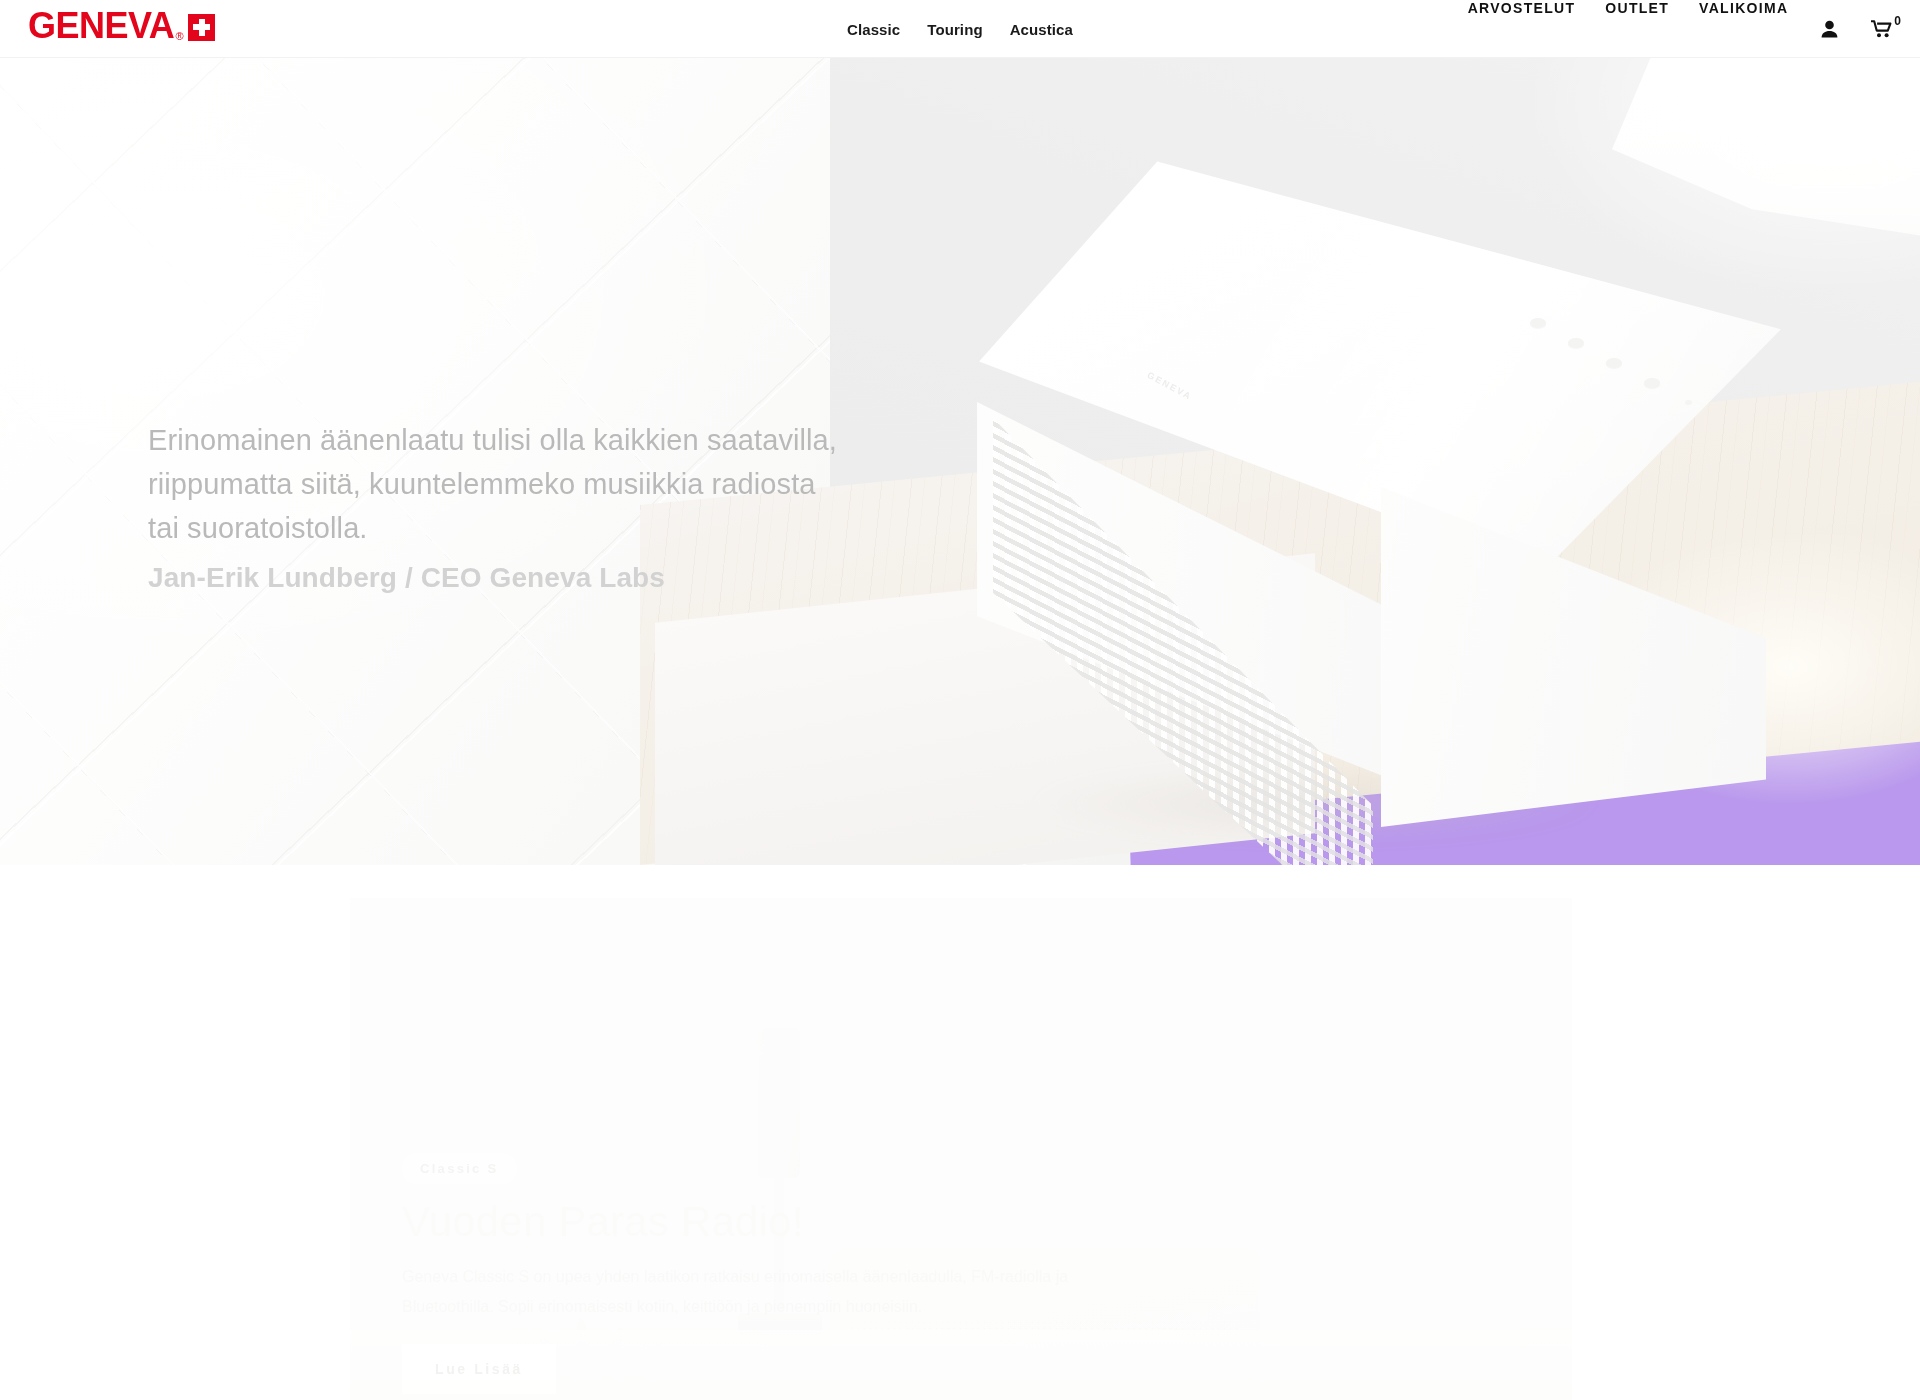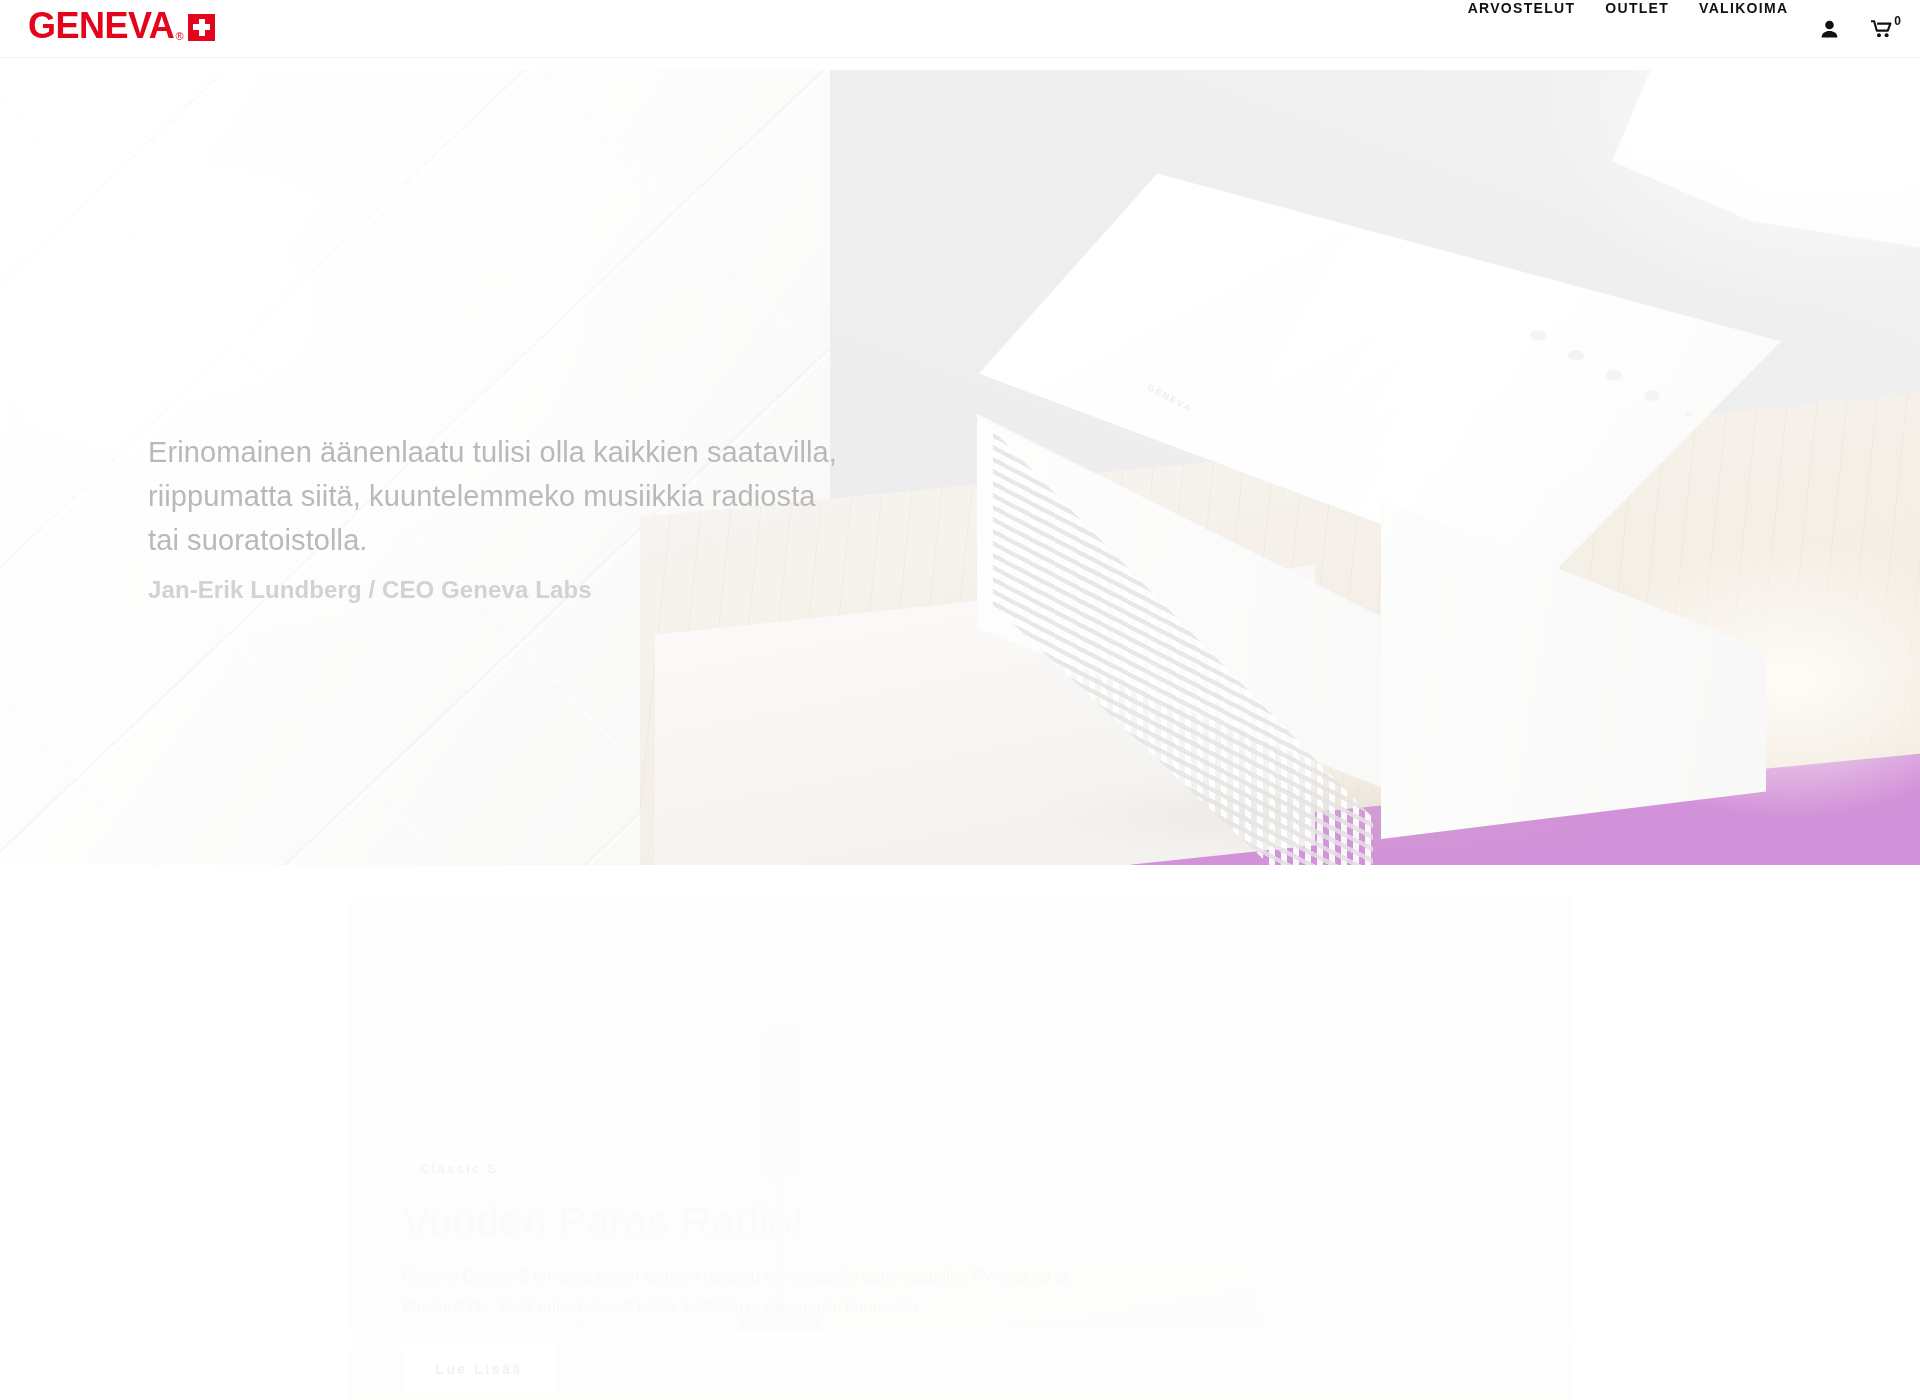--- a/index.html
+++ b/index.html
@@ -70,24 +70,24 @@
     position:relative; cursor:pointer;
   }
   .icon-btn svg{ display:block; }
   .cart-count{
     font-size:12px; font-weight:bold; color:#111;
     position:relative; top:-8px; left:1px;
   }
 
   
   .hero{
-    position:absolute; top:70px; left:0;
+    position:absolute; top:58px; left:0;
     width:1920px; height:807px;
     overflow:hidden;
-    background:#a21caf;
+    background:#6d28d9;
   }
   .hero-photo{ position:absolute; inset:0; }
 
   
   .bed{
     position:absolute; left:-60px; top:-40px; width:1180px; height:900px;
     background:
       linear-gradient(128deg, #ffffff 0%, #fafaf9 40%, #f1f1ef 75%, #e8e8e6 100%);
     transform:rotate(-1.5deg);
   }
@@ -235,21 +235,21 @@
   .hero-copy{
     position:absolute; left:148px; top:360px; width:700px;
     z-index:5;
   }
   .hero-quote{
     font-size:29px; line-height:44px; color:#b9b9b9;
     font-weight:400; letter-spacing:.1px;
   }
   .hero-author{
     margin-top:8px;
-    font-size:24px; line-height:40px; color:#d2d2d2;
+    font-size:28px; line-height:40px; color:#d2d2d2;
     font-weight:bold; letter-spacing:.1px;
   }
 
   
   .section{
     position:absolute; top:865px; left:0;
     width:1920px; height:535px; background:#ffffff;
   }
   .card{
     position:absolute; left:350px; top:33px;
@@ -341,20 +341,25 @@
 <body>
 
 <div class="header">
 
   <div class="logo-wrap">
     <span class="logo-text">GENEVA</span>
     <span class="logo-reg">®</span>
     <span class="logo-cross"></span>
   </div>
 
+  <nav class="nav-center">
+    <a href="#">Classic</a>
+    <a href="#">Touring</a>
+    <a href="#">Acustica</a>
+  </nav>
 
   <div class="nav-right">
     <a href="#" class="navlink">ARVOSTELUT</a>
     <a href="#" class="navlink">OUTLET</a>
     <a href="#" class="navlink">VALIKOIMA</a>
 
     <span class="icon-btn">
       <svg width="17" height="18" viewBox="0 0 17 18">
         <circle cx="8.5" cy="5" r="4.3" fill="#111"></circle>
         <path d="M0.6 17.5c0-4.3 3.5-6.6 7.9-6.6s7.9 2.3 7.9 6.6z" fill="#111"></path>

